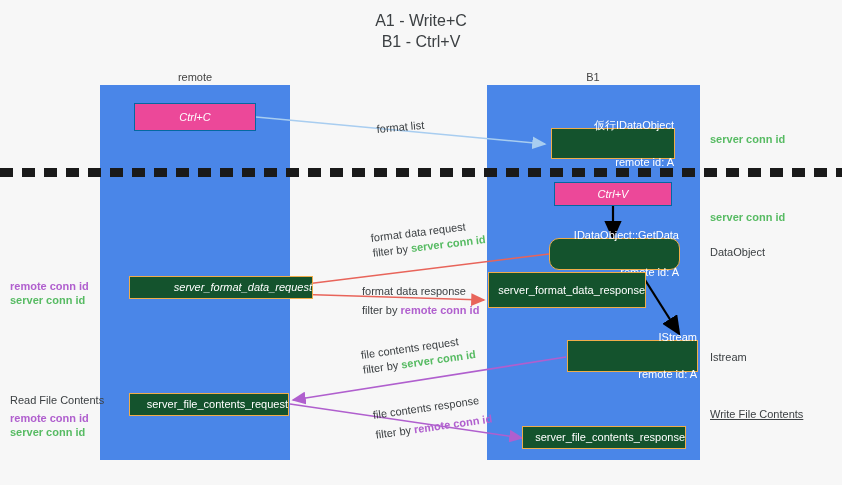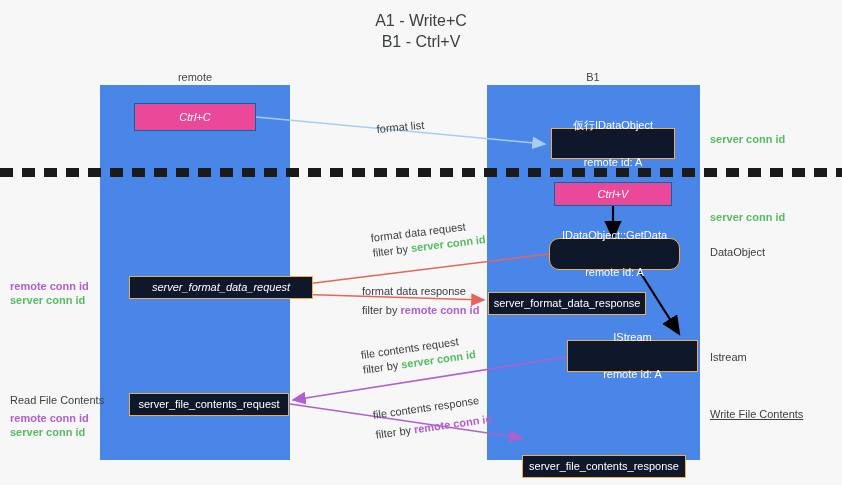--- a/index.html
+++ b/index.html
@@ -27,21 +27,21 @@
 
   
   .box{
     position:absolute;display:flex;flex-direction:column;
     align-items:center;justify-content:center;
     text-align:center;color:#ffffff;font-size:11px;line-height:13px;
     box-sizing:border-box;
   }
   .box.green{background:#ec4899;border:1px solid #0369a1;font-style:italic;}
   .box.orange{background:#fbb košt;}
-  .box.orange{background:#0f172a;border:1px solid #f0ad4a;}
+  .box.orange{background:#14532d;border:1px solid #f0ad4a;align-items:flex-end;}
   .box .l2{font-size:11px;margin-top:24px;}
 
   
   .lbl{position:absolute;font-size:11px;line-height:14px;color:#3c4043;white-space:nowrap;}
   .lbl.green{color:#57bb63;font-weight:bold;}
   .lbl.purple{color:#b05fce;font-weight:bold;}
   .lbl.stack{line-height:14px;}
   .rot{transform-origin:0 0;}
 
   .mixed{position:absolute;font-size:11px;line-height:15px;white-space:nowrap;color:#3c4043;}
@@ -120,34 +120,34 @@
 
   <div class="box orange" style="left:549px;top:238px;width:131px;height:32px;border-radius:10px;">
     <div>IDataObject::GetData</div>
     <div class="l2">remote id: A</div>
   </div>
 
   <div class="box orange" style="left:129px;top:276px;width:184px;height:23px;font-style:italic;">
     <div>server_format_data_request</div>
   </div>
 
-  <div class="box orange" style="left:488px;top:292px;width:158px;height:23px;">
+  <div class="box orange" style="left:488px;top:272px;width:158px;height:36px;">
     <div>server_format_data_response</div>
   </div>
 
   <div class="box orange" style="left:567px;top:340px;width:131px;height:32px;">
     <div>IStream</div>
     <div class="l2">remote id: A</div>
   </div>
 
   <div class="box orange" style="left:129px;top:393px;width:160px;height:23px;">
     <div>server_file_contents_request</div>
   </div>
 
-  <div class="box orange" style="left:522px;top:426px;width:164px;height:23px;margin-top:29px;">
+  <div class="box orange" style="left:522px;top:426px;width:164px;height:23px;">
     <div>server_file_contents_response</div>
   </div>
 
   <div class="lbl rot" style="left:376px;top:122px;transform:rotate(-5.2deg);">format list</div>
 
   <div class="mixed rot" style="left:370px;top:231px;transform:rotate(-7deg);">
     <div><span>format data request</span></div>
     <div><span>filter by </span><span class="g">server conn id</span></div>
   </div>
 

